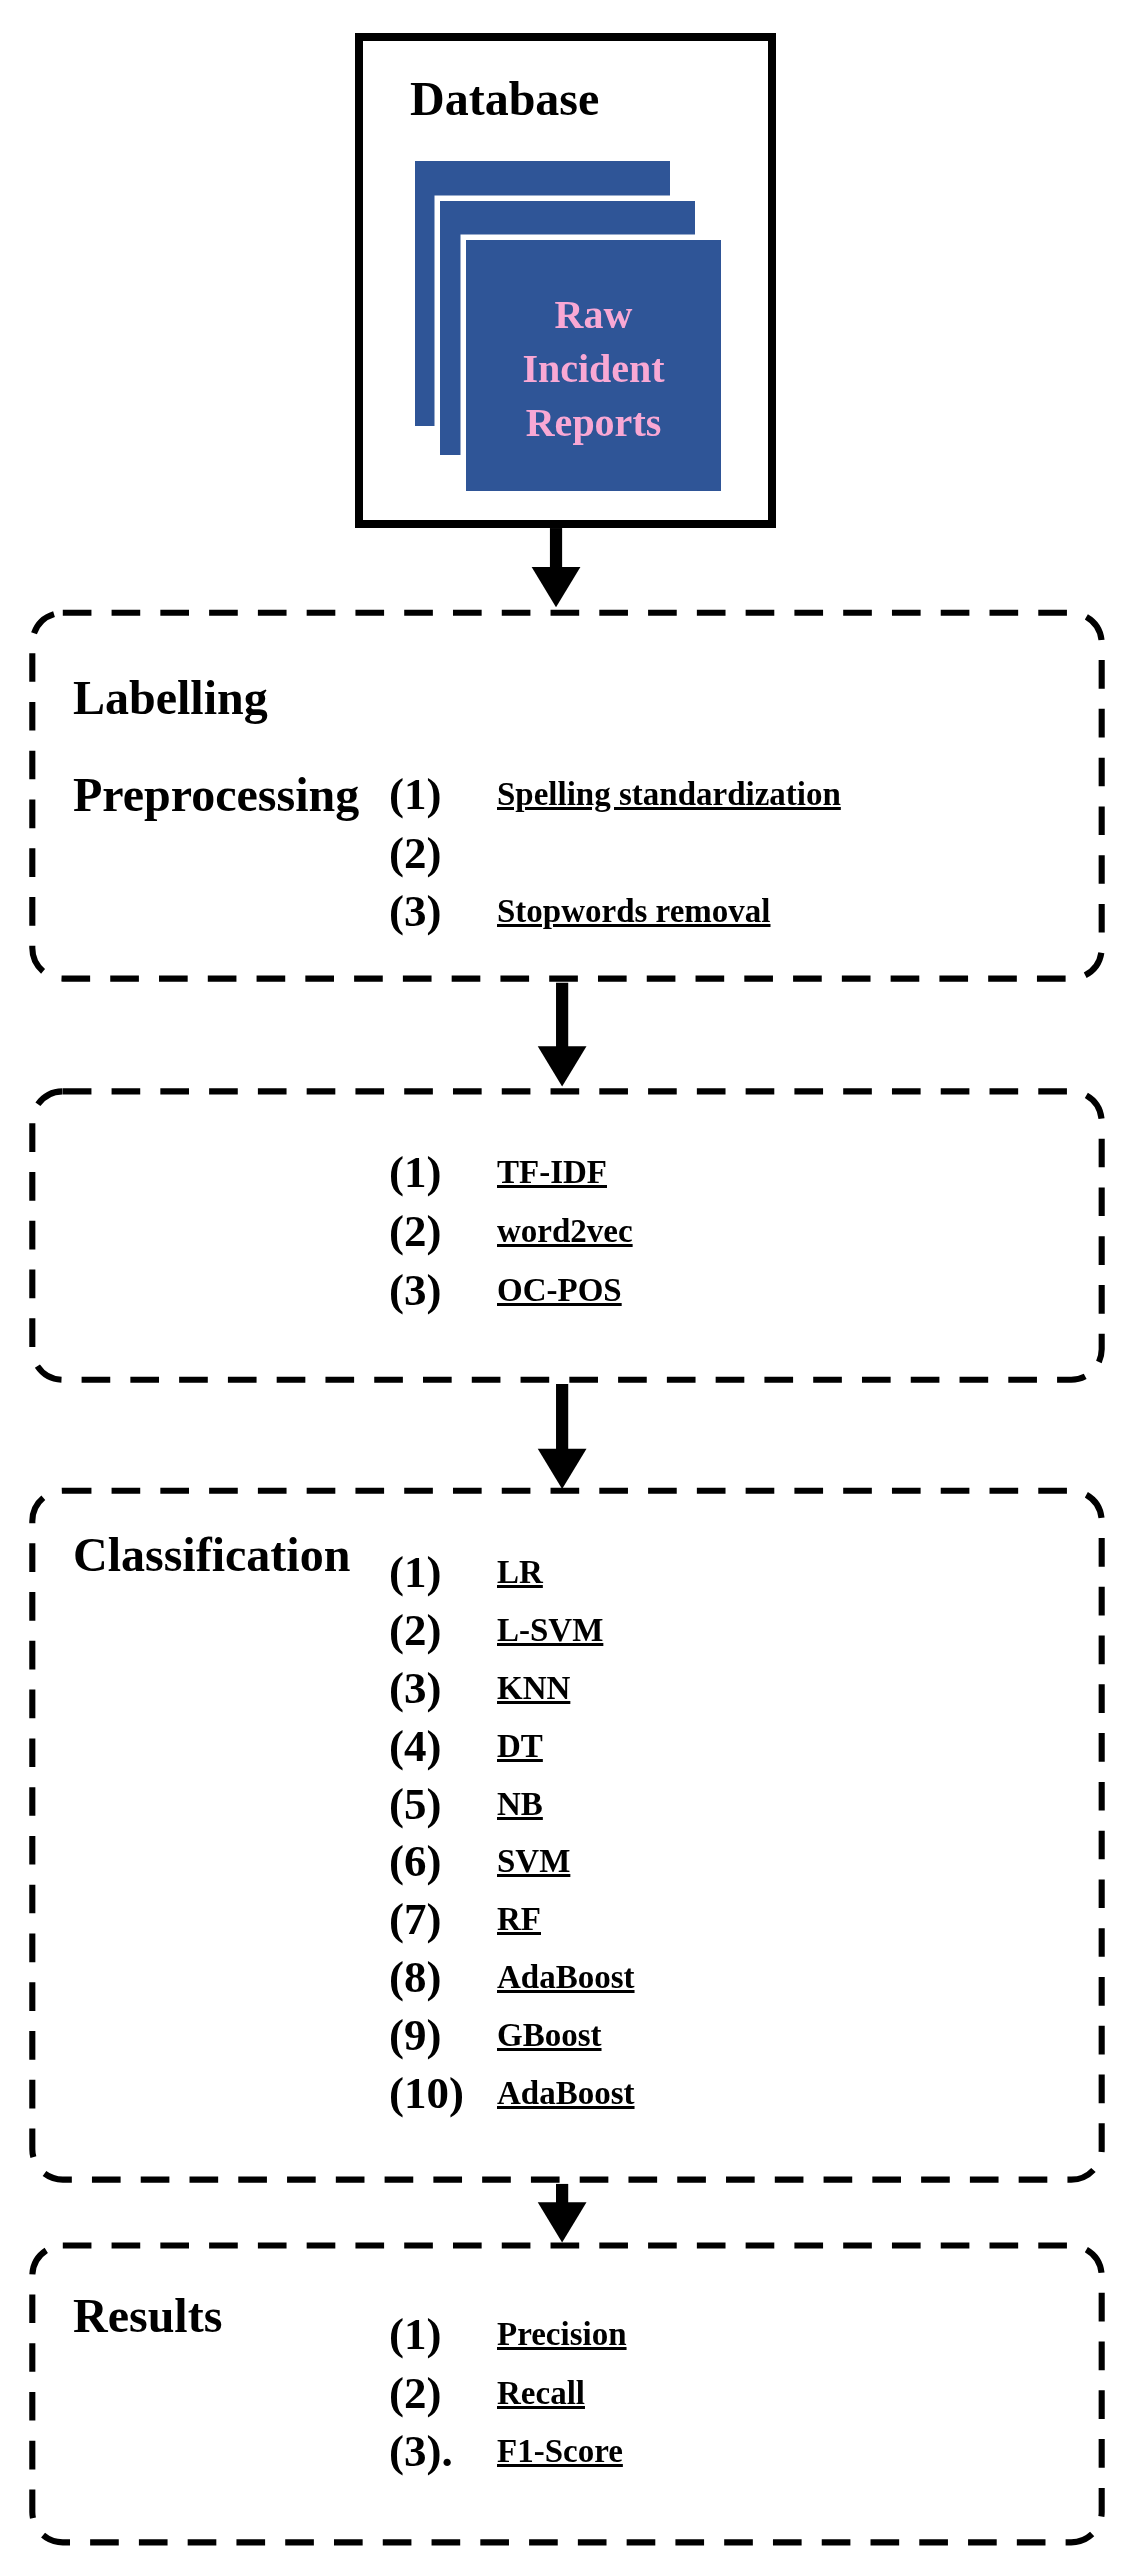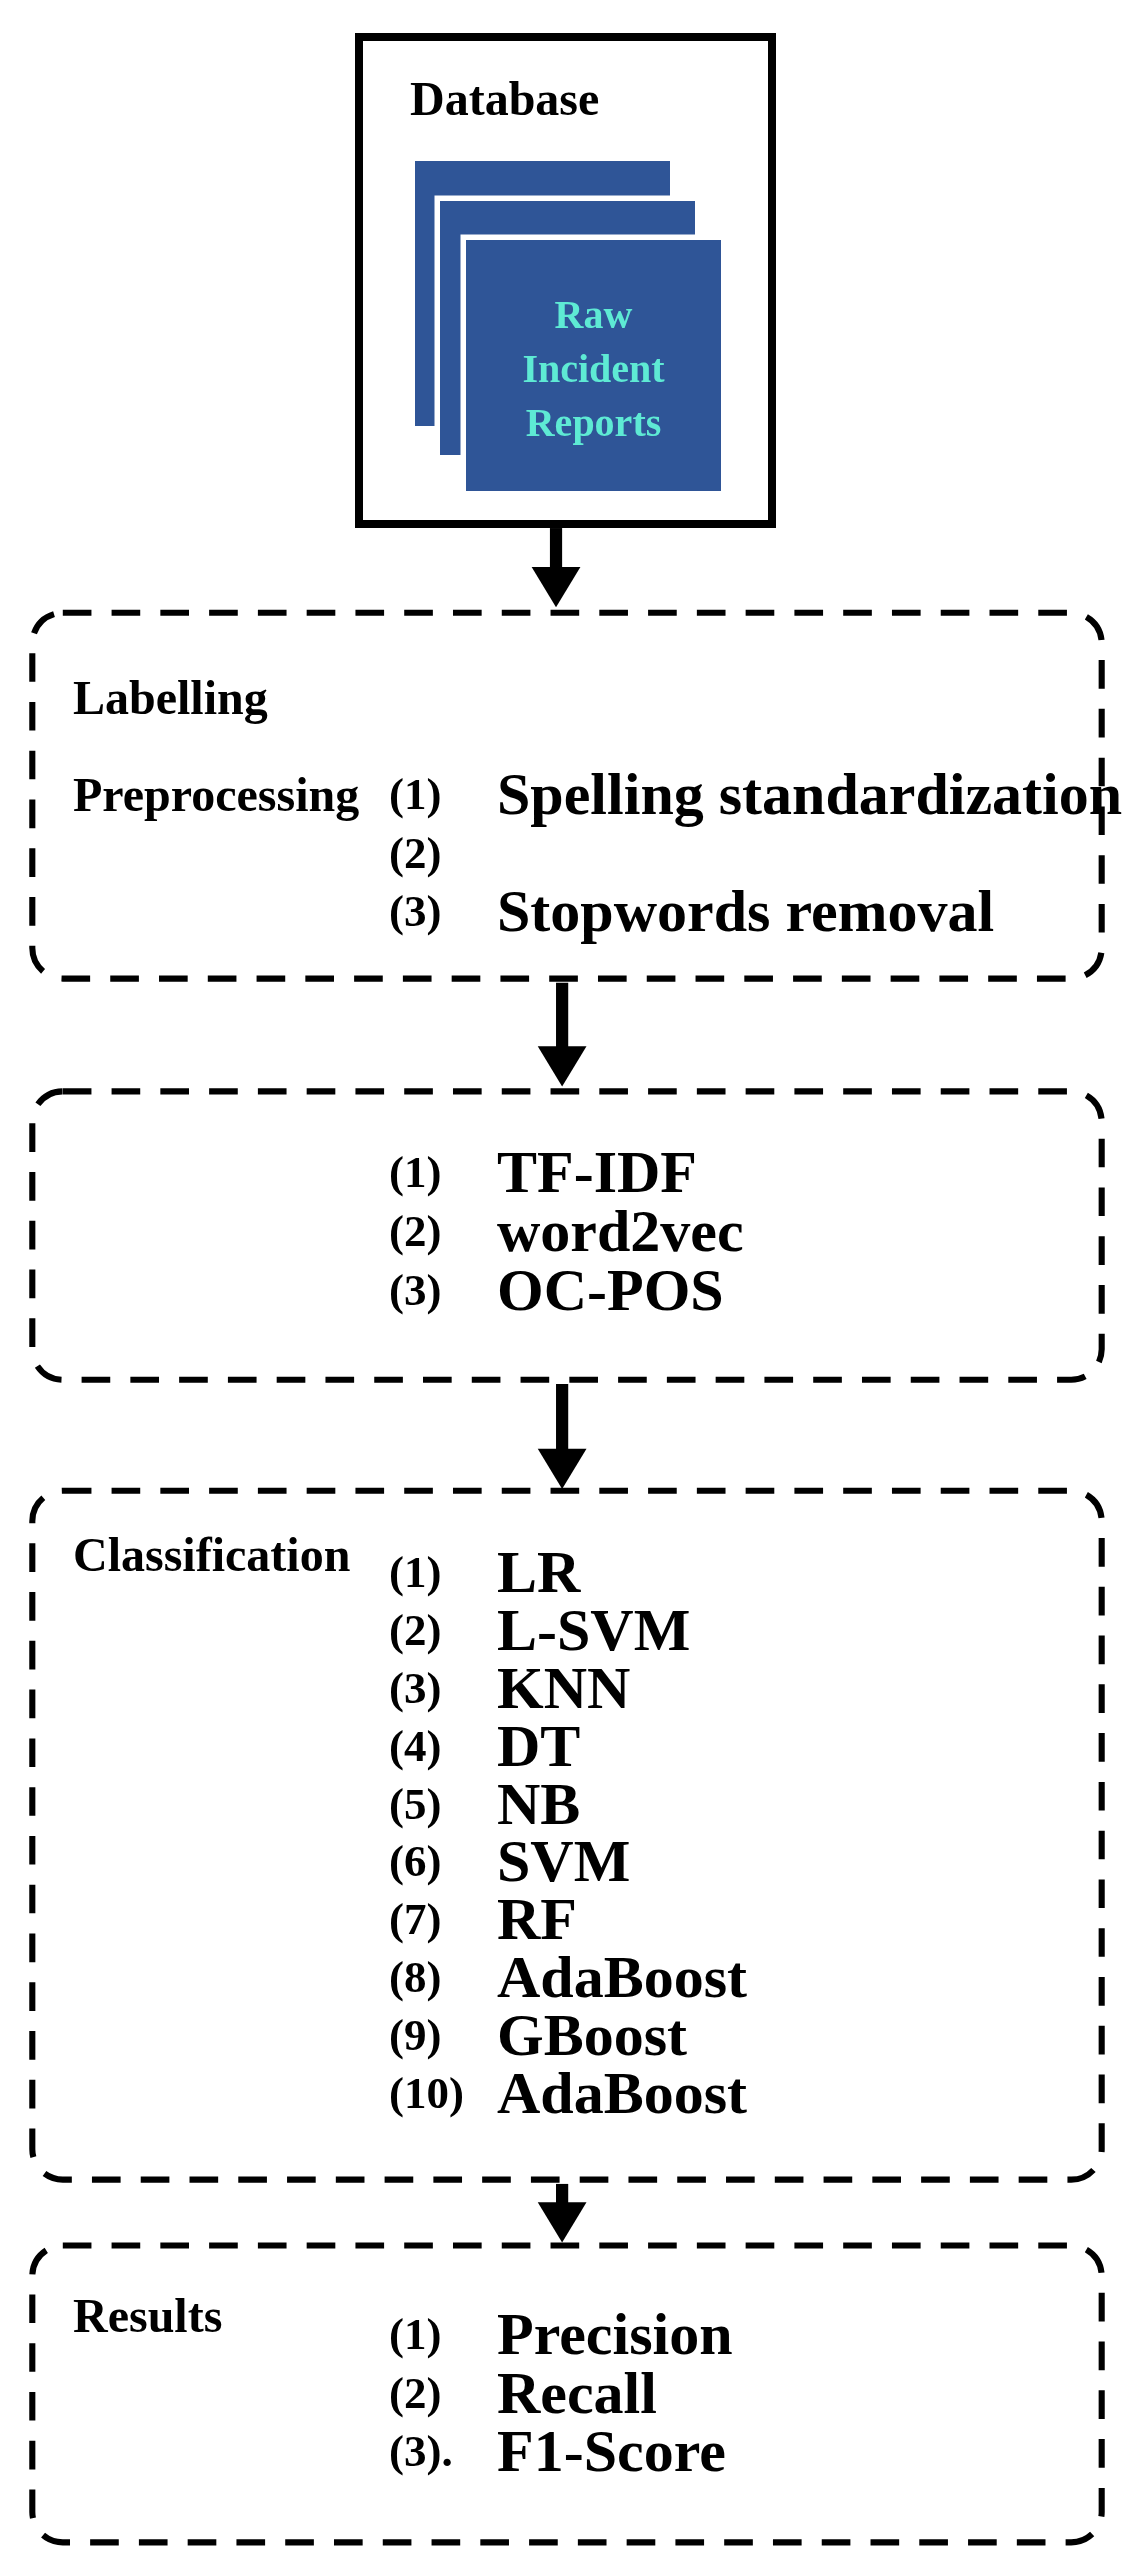--- a/index.html
+++ b/index.html
@@ -24,38 +24,38 @@
     font-size:48px;line-height:59px;white-space:nowrap;
   }
   .sheet{position:absolute;width:255px;background:#2F5597;}
   .sheet.back {left:52px;top:120px;height:265px;}
   .sheet.mid  {left:77px;top:160px;height:254px;box-shadow:0 0 0 5.5px #ffffff;}
   .sheet.front{
     left:103px;top:199px;height:251px;box-shadow:0 0 0 5.5px #ffffff;
     display:flex;align-items:center;justify-content:center;
   }
   .sheet-label{
-    width:190px;text-align:center;color:#5eead4;
+    width:190px;text-align:center;color:#f9a8d4;
     font-size:40px;line-height:54px;margin-top:6.1px;
   }
 
   
   .stage{position:absolute;width:1076px;}
   .stage-title{
     position:absolute;left:44px;
     font-size:48px;line-height:59px;white-space:nowrap;
   }
   .row{position:absolute;left:360px;width:701px;height:59px;}
   .row .num{
     position:absolute;left:0;top:0;
     font-size:45px;line-height:59px;white-space:nowrap;
   }
   .row .lbl{
     position:absolute;left:108px;top:0;
-    font-size:60px;line-height:59px;white-space:nowrap;
+    font-size:33px;line-height:59px;white-space:nowrap;text-decoration:underline;
   }
 </style>
 </head>
 <body>
 
 <div class="canvas">
 
   <svg class="overlay" width="1134" height="2576" viewBox="0 0 1860 4225">
 
     <rect x="53" y="1005" width="1754" height="600" rx="50" fill="none" stroke="#000" stroke-width="10" stroke-dasharray="47 33"></rect>

